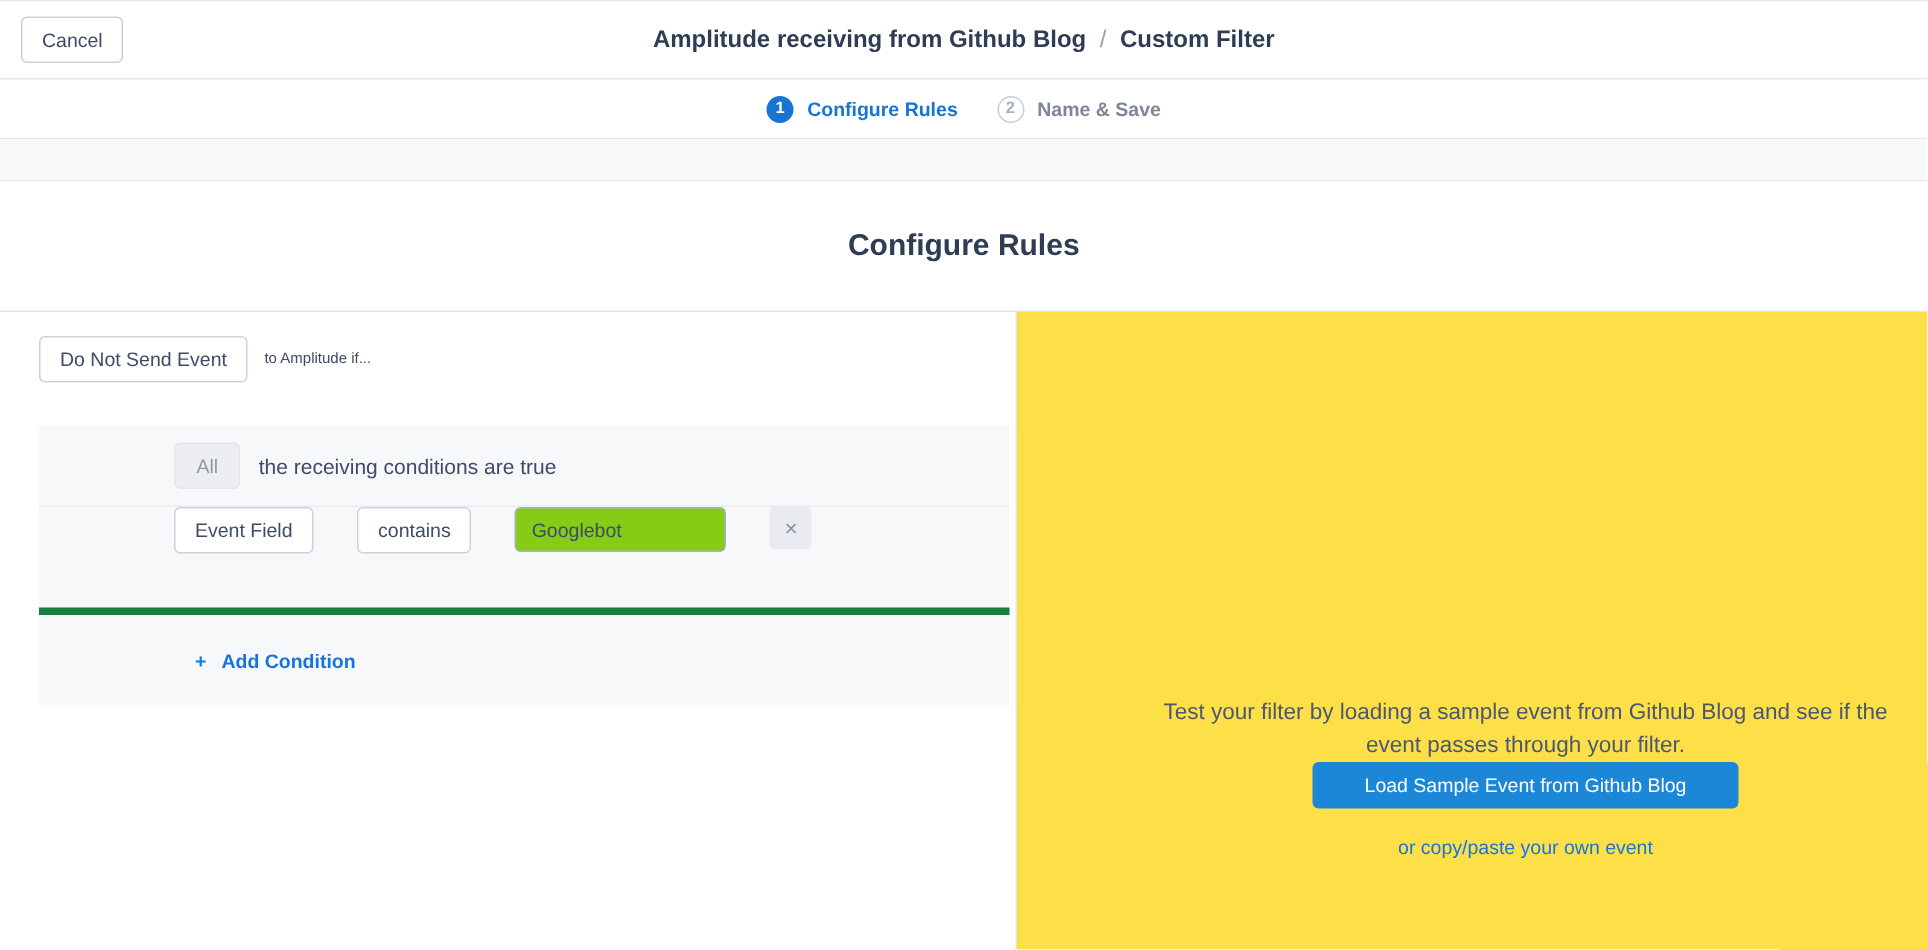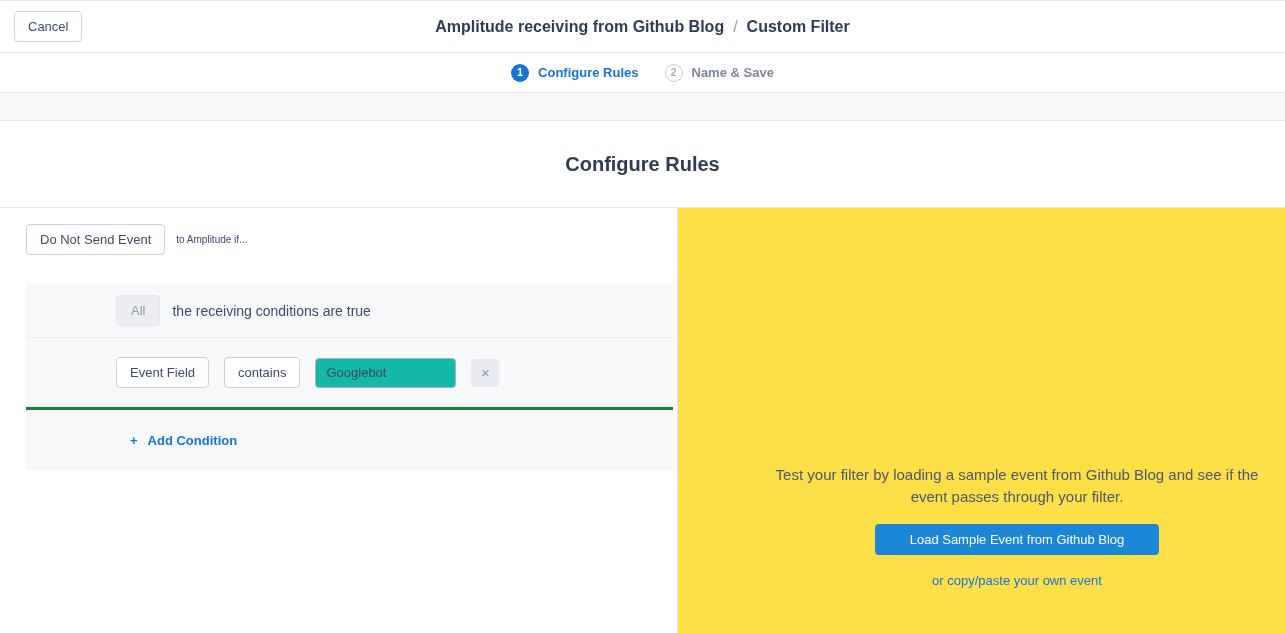--- a/index.html
+++ b/index.html
@@ -72,46 +72,46 @@
     height: 54px; display: flex; align-items: center;
     padding-left: 90px; gap: 12px; font-size: 14px;
     border-bottom: 1px solid #e9ebef;
   }
   .chip {
     background: #eceef2; border: 1px solid #e3e6eb; border-radius: 4px;
     color: #9199a8; font-size: 13px; padding: 7px 14px;
     font-family: inherit; cursor: pointer;
   }
   .condition-row {
-    height: 72px; display: flex; align-items: center;
-    padding-left: 90px; gap: 15px; border-bottom: 3px solid #15803d;
+    height: 72px; display: flex; align-items: flex-start;
+    padding-left: 90px; gap: 29px; border-bottom: 5px solid #15803d;
   }
   .value-input {
     width: 141px; height: 30px; border: 1px solid #a6b2c7; border-radius: 4px;
-    padding: 0 10px; font-size: 13px; color: #3e4b66; background: #14b8a6;
+    padding: 0 10px; font-size: 13px; color: #3e4b66; background: #84cc16;
     font-family: inherit;
   }
   .remove-btn {
     width: 28px; height: 28px; background: #e9ebf0; border: none; border-radius: 3px;
     color: #8b93a5; font-size: 15px; display: inline-flex;
     align-items: center; justify-content: center; cursor: pointer;
     font-family: inherit;
   }
   .add-row { height: 60px; display: flex; align-items: center; padding-left: 104px; }
   .add-link {
     color: #1673e0; font-size: 13px; font-weight: bold; cursor: pointer;
     display: inline-flex; align-items: center; gap: 10px; text-decoration: none;
   }
 
   
   .right-panel { flex: 1; background: #fde047; }
   .test-content { width: 500px; margin: 256px 0 0 89px; text-align: center; }
   .test-description { margin: 0; font-size: 15px; line-height: 22px; color: #4c5770; }
   .primary-btn {
-    margin-top: 16px; background: #1b87d6; border: none; border-radius: 4px;
+    background: #1b87d6; border: none; border-radius: 4px;
     color: #fff; font-size: 13px; padding: 8px 35px; cursor: pointer;
     font-family: inherit; line-height: 15px;
   }
   .paste-link {
     display: inline-block; margin-top: 18px; color: #1673e0; font-size: 13px;
     cursor: pointer; text-decoration: none;
   }
 </style>
 </head>
 <body>

